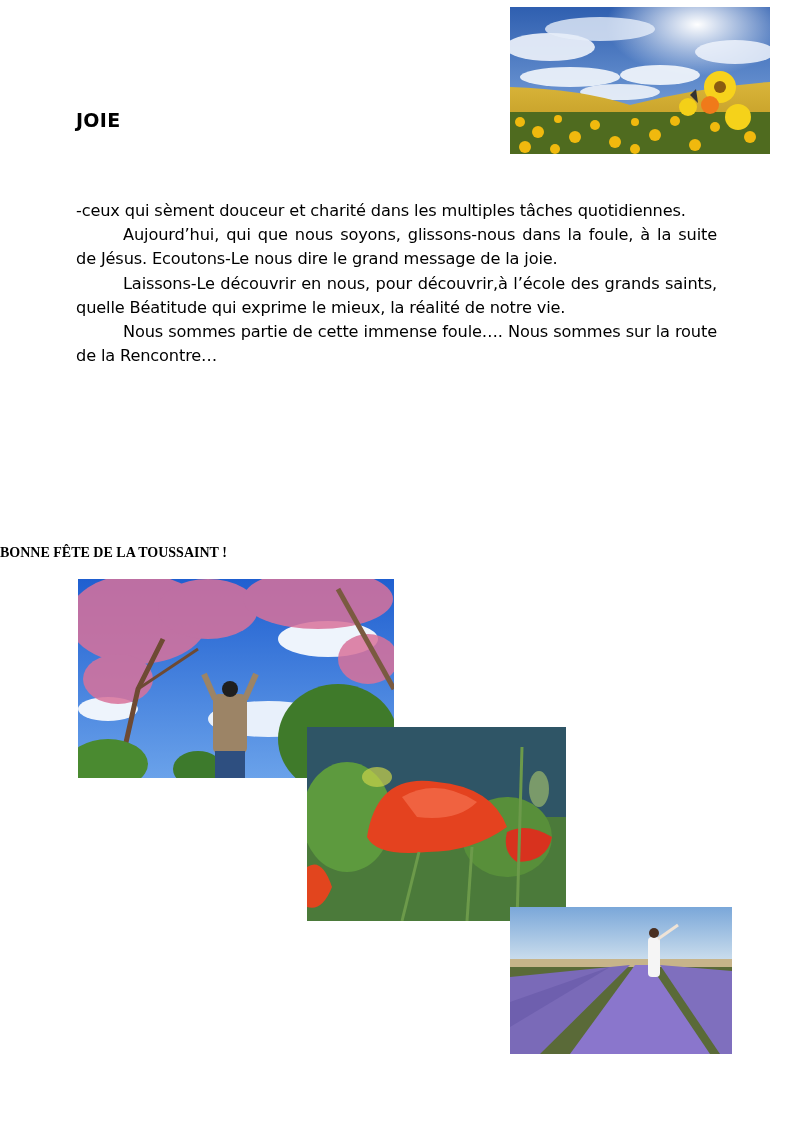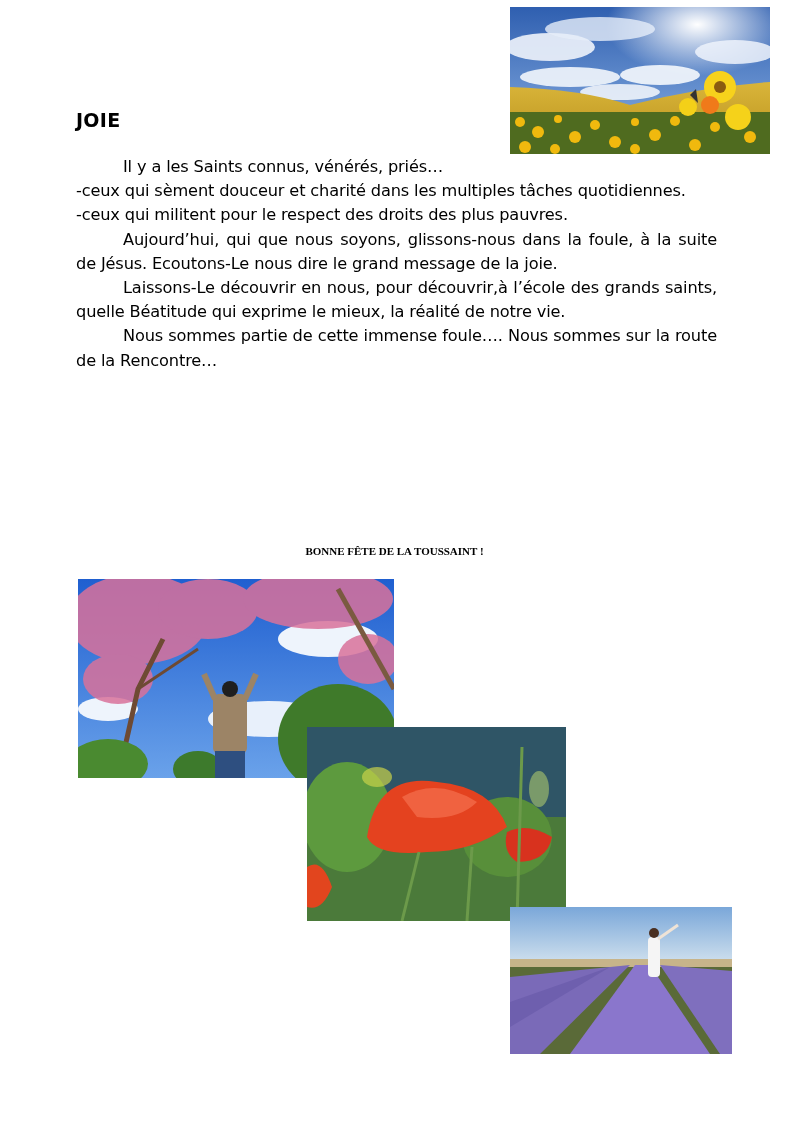--- a/index.html
+++ b/index.html
@@ -7,23 +7,23 @@
          font-family: "DejaVu Sans", sans-serif; color: #000; }
   .title { position: absolute; left: 76px; top: 78px; width: 430px;
            font-family: "DejaVu Sans", sans-serif; font-weight: bold; font-size: 19px;
            line-height: 28px; letter-spacing: 0.3px; }
   .title .indent { display: inline-block; width: 104px; }
   .body-text { position: absolute; left: 76px; top: 155px; width: 641px;
                font-family: "DejaVu Sans", sans-serif; font-size: 16.2px; line-height: 24.2px;
                text-align: justify; letter-spacing: -0.15px; }
   .body-text p { margin: 0; }
   .body-text p.ind { text-indent: 47px; }
-  .body-text p.noind { text-indent: 0; }
-  .closing { position: absolute; left: 0; width: 789px; top: 545px; text-align: center;
-             font-family: "Liberation Serif", serif; font-weight: bold; font-size: 11px; }
+  .body-text p.noind { text-indent: 0; margin-top: 44px; }
+  .closing { position: absolute; left: 0; width: 789px; top: 545px; text-align: left;
+             font-family: "Liberation Serif", serif; font-weight: bold; font-size: 14px; }
   .photo { position: absolute; overflow: hidden; }
   .photo svg { display: block; width: 100%; height: 100%; }
 </style>
 </head>
 <body>
 
 <div class="photo" style="left:510px; top:7px; width:260px; height:147px;">
   <svg viewBox="0 0 260 147" preserveAspectRatio="none">
     <defs>
       <linearGradient id="sky1" x1="0" y1="0" x2="0" y2="1">
@@ -74,23 +74,21 @@
     <path d="M180,88 l6,-6 l2,14 z" fill="#333"></path>
   </svg>
 </div>
 
 <div class="title">
   <span class="indent"></span><br>
   <span>JOIE</span>
 </div>
 
 <div class="body-text">
-  <p class="ind">Il y a les Saints connus, vénérés, priés…</p>
   <p class="noind">-ceux qui sèment douceur et charité dans les multiples tâches quotidiennes.</p>
-  <p class="noind">-ceux qui militent pour le respect des droits des plus pauvres.</p>
   <p class="ind">Aujourd’hui, qui que nous soyons, glissons-nous dans la foule, à la suite de Jésus. Ecoutons-Le nous dire le grand message de la joie.</p>
   <p class="ind">Laissons-Le découvrir en nous, pour découvrir,à l’école des grands saints, quelle Béatitude qui exprime le mieux, la réalité de notre vie.</p>
   <p class="ind">Nous sommes partie de cette immense foule…. Nous sommes sur la route de la Rencontre…</p>
 </div>
 
 <div class="closing">BONNE FÊTE DE LA TOUSSAINT !</div>
 
 <div class="photo" style="left:78px; top:579px; width:316px; height:199px;">
   <svg viewBox="0 0 316 199" preserveAspectRatio="none">
     <defs>

